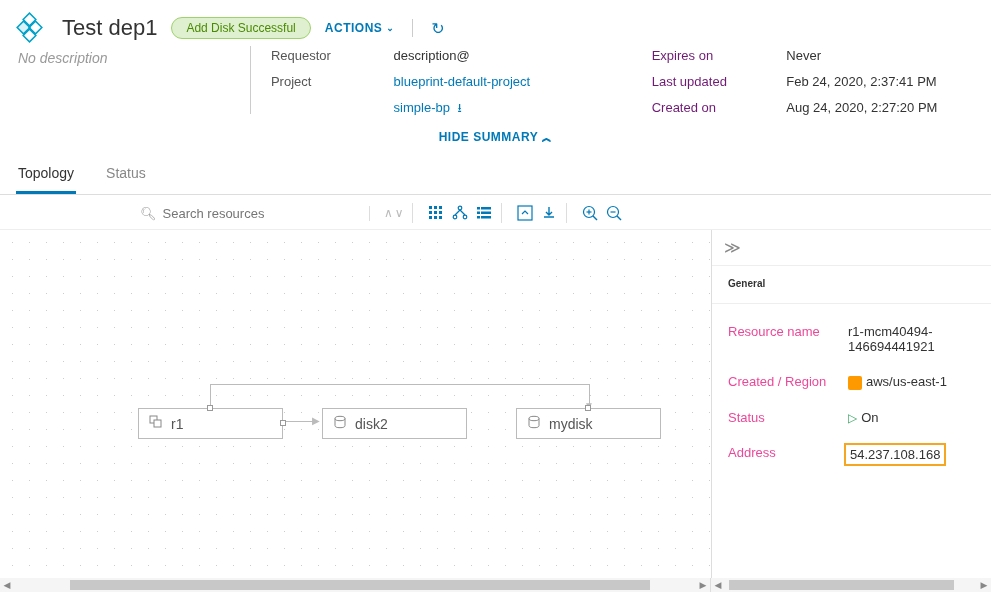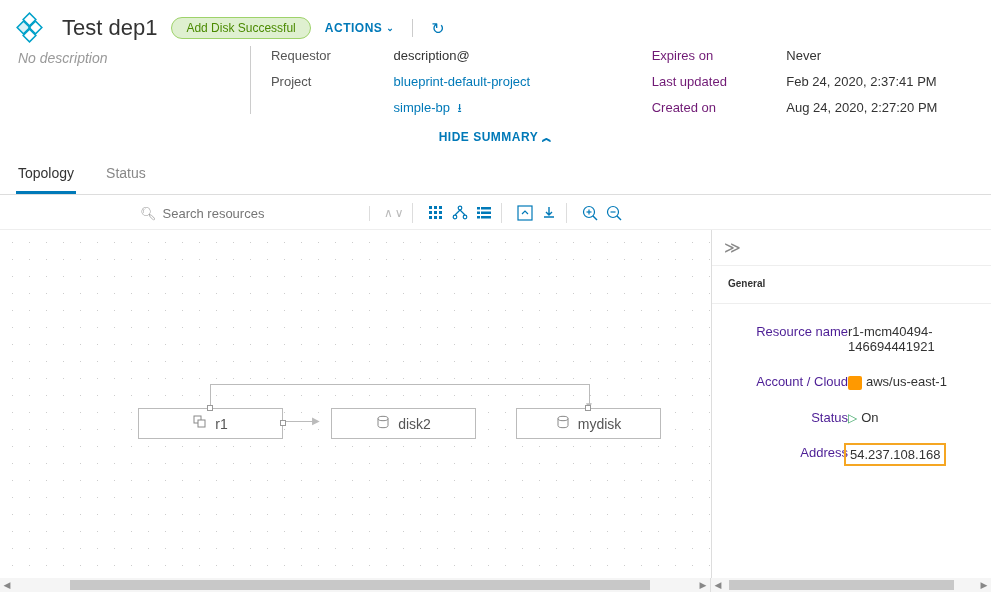--- a/index.html
+++ b/index.html
@@ -43,34 +43,34 @@
 .tb-group { display: flex; align-items: center; gap: 6px; padding: 0 8px; border-right: 1px solid #ddd; height: 20px; }
 .tb-group:last-of-type { border-right: none; }
 .tb-icon { color: #0079b8; cursor: pointer; font-size: 14px; display: inline-flex; align-items: center; justify-content: center; width: 18px; height: 18px; }
 .nav-arrows { color: #bbb; font-size: 12px; padding: 0 8px; border-right: 1px solid #ddd; height: 20px; display: flex; align-items: center; gap: 2px; }
 
 
 .main { display: flex; height: 362px; }
 .canvas { flex: 1; position: relative; overflow: auto; background-image: radial-gradient(circle, #ccc 0.8px, transparent 0.8px); background-size: 17px 17px; background-position: 4px 4px; }
 
 
-.node { position: absolute; background: #fff; border: 1px solid #bbb; display: flex; align-items: center; padding: 6px 10px; gap: 8px; font-size: 14px; color: #555; justify-content: center; }
+.node { position: absolute; background: #fff; border: 1px solid #bbb; display: flex; align-items: center; padding: 6px 10px; gap: 8px; font-size: 14px; color: #555; }
 .node-icon { color: #888; font-size: 14px; }
 .connector-line { position: absolute; background: #bbb; }
 .connector-arrow { position: absolute; color: #bbb; font-size: 10px; }
 .handle { position: absolute; width: 6px; height: 6px; background: #fff; border: 1px solid #999; }
 
 
 .side { width: 280px; border-left: 1px solid #ddd; overflow-y: auto; }
 .side-collapse { padding: 8px 12px; border-bottom: 1px solid #eee; color: #888; cursor: pointer; font-size: 16px; }
 .side-actions { padding: 14px 16px 12px; border-bottom: 1px solid #eee; color: #0079b8; font-size: 12px; font-weight: 600; letter-spacing: 0.5px; cursor: pointer; }
 .side-title { padding: 12px 16px 14px; font-size: 10px; font-weight: 600; border-bottom: 1px solid #eee; color: #333; }
 .side-table { padding: 10px 16px; }
 .side-row { display: flex; align-items: flex-start; padding: 10px 0; font-size: 13px; }
-.side-label { width: 120px; color: #4c1d95; text-align: right; }
+.side-label { width: 120px; color: #ec4899; }
 .side-value { flex: 1; color: #333; }
 .aws-badge { display: inline-block; width: 14px; height: 14px; background: #ff9900; margin-right: 4px; vertical-align: middle; border-radius: 2px; }
 .status-play { color: #3ba564; font-size: 12px; margin-right: 4px; }
 .highlight-box { border: 2px solid #f5a623; padding: 2px 4px; display: inline-block; margin: -2px -4px; }
 
 
 .hscroll-outer { position: absolute; bottom: 0; left: 0; right: 0; height: 14px; background: #f5f5f5; display: flex; }
 .hscroll-left { width: 710px; height: 100%; position: relative; }
 .hscroll-right { flex: 1; height: 100%; position: relative; border-left: 1px solid #ddd; }
 .thumb { position: absolute; top: 2px; height: 10px; background: #c8c8c8; border-radius: 0; }
@@ -234,21 +234,21 @@
         <svg width="14" height="14" viewBox="0 0 14 14">
             <rect x="1" y="1" width="7" height="7" fill="none" stroke="#888" stroke-width="1"></rect>
             <rect x="5" y="5" width="7" height="7" fill="#fff" stroke="#888" stroke-width="1"></rect>
           </svg>
       </span>
       <span>r1</span>
       <div class="handle" style="top:-4px; left:68px;"></div>
       <div class="handle" style="top:11px; right:-4px;"></div>
     </div>
 
-    <div class="node" style="top:178px; left:331px; width:145px;">
+    <div class="node" style="top:178px; left:322px; width:145px;">
       <span class="node-icon">
         <svg width="14" height="14" viewBox="0 0 14 14">
             <ellipse cx="7" cy="3.5" rx="5" ry="2.2" fill="none" stroke="#888"></ellipse>
             <path d="M2 3.5 L2 10.5 A5 2.2 0 0 0 12 10.5 L12 3.5" fill="none" stroke="#888"></path>
           </svg>
       </span>
       <span>disk2</span>
     </div>
 
     <div class="node" style="top:178px; left:516px; width:145px;">
@@ -265,21 +265,21 @@
 
   <div class="side">
     <div class="side-collapse">≫</div>
     <div class="side-title">General</div>
     <div class="side-table">
       <div class="side-row">
         <div class="side-label">Resource name</div>
         <div class="side-value">r1-mcm40494-146694441921</div>
       </div>
       <div class="side-row">
-        <div class="side-label">Account / Cloud</div>
+        <div class="side-label">Created / Region</div>
         <div class="side-value">
           <span class="aws-badge"></span><span>aws/us-east-1</span>
         </div>
       </div>
       <div class="side-row">
         <div class="side-label">Status</div>
         <div class="side-value">
           <span class="status-play">▷</span><span>On</span>
         </div>
       </div>

